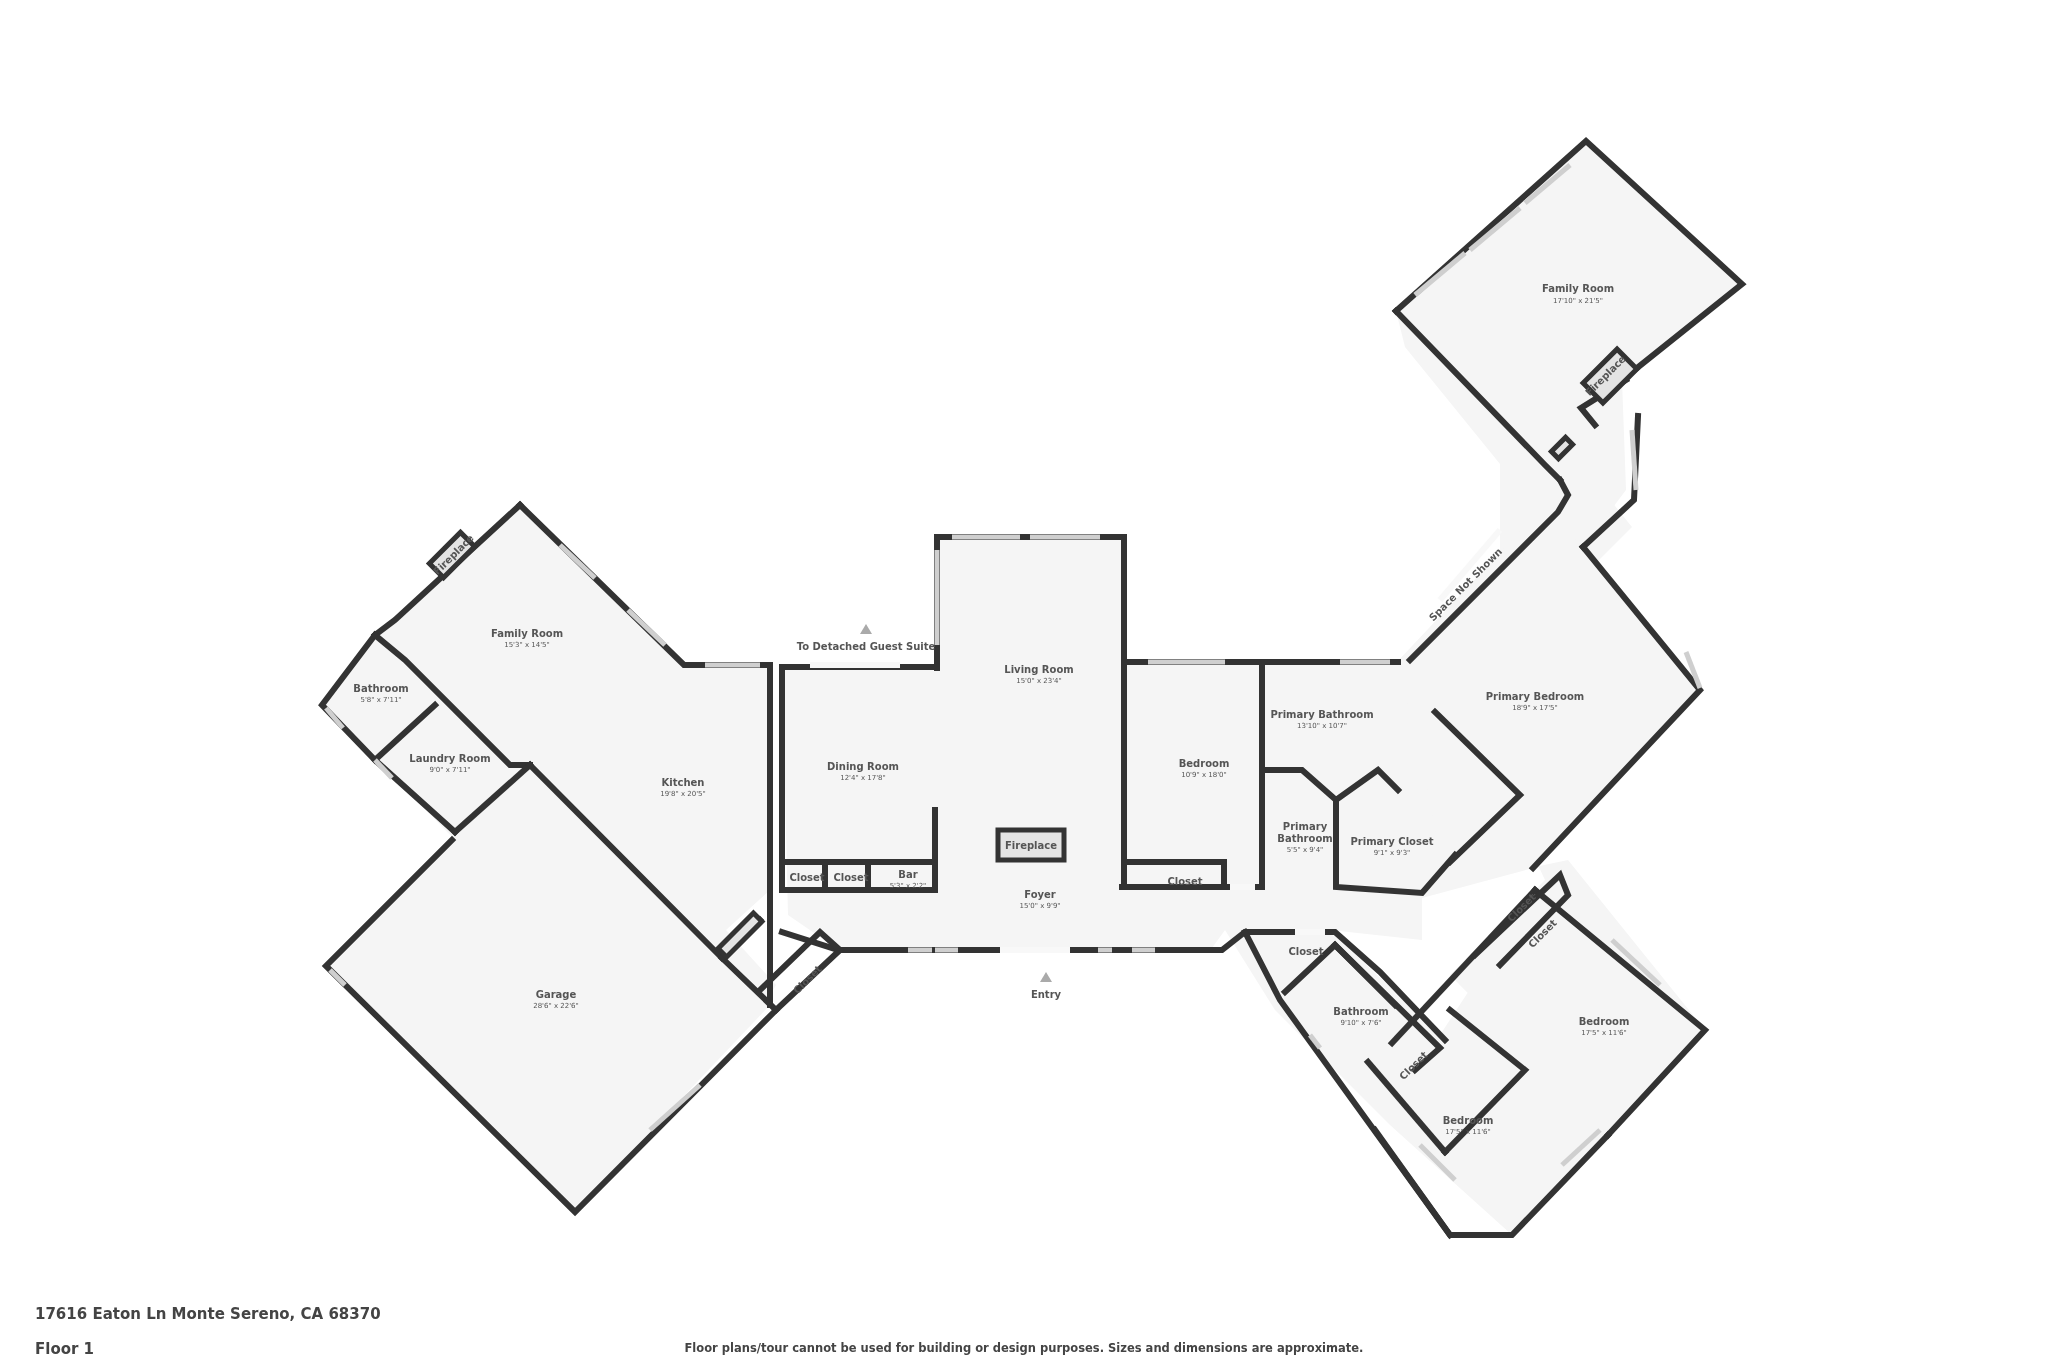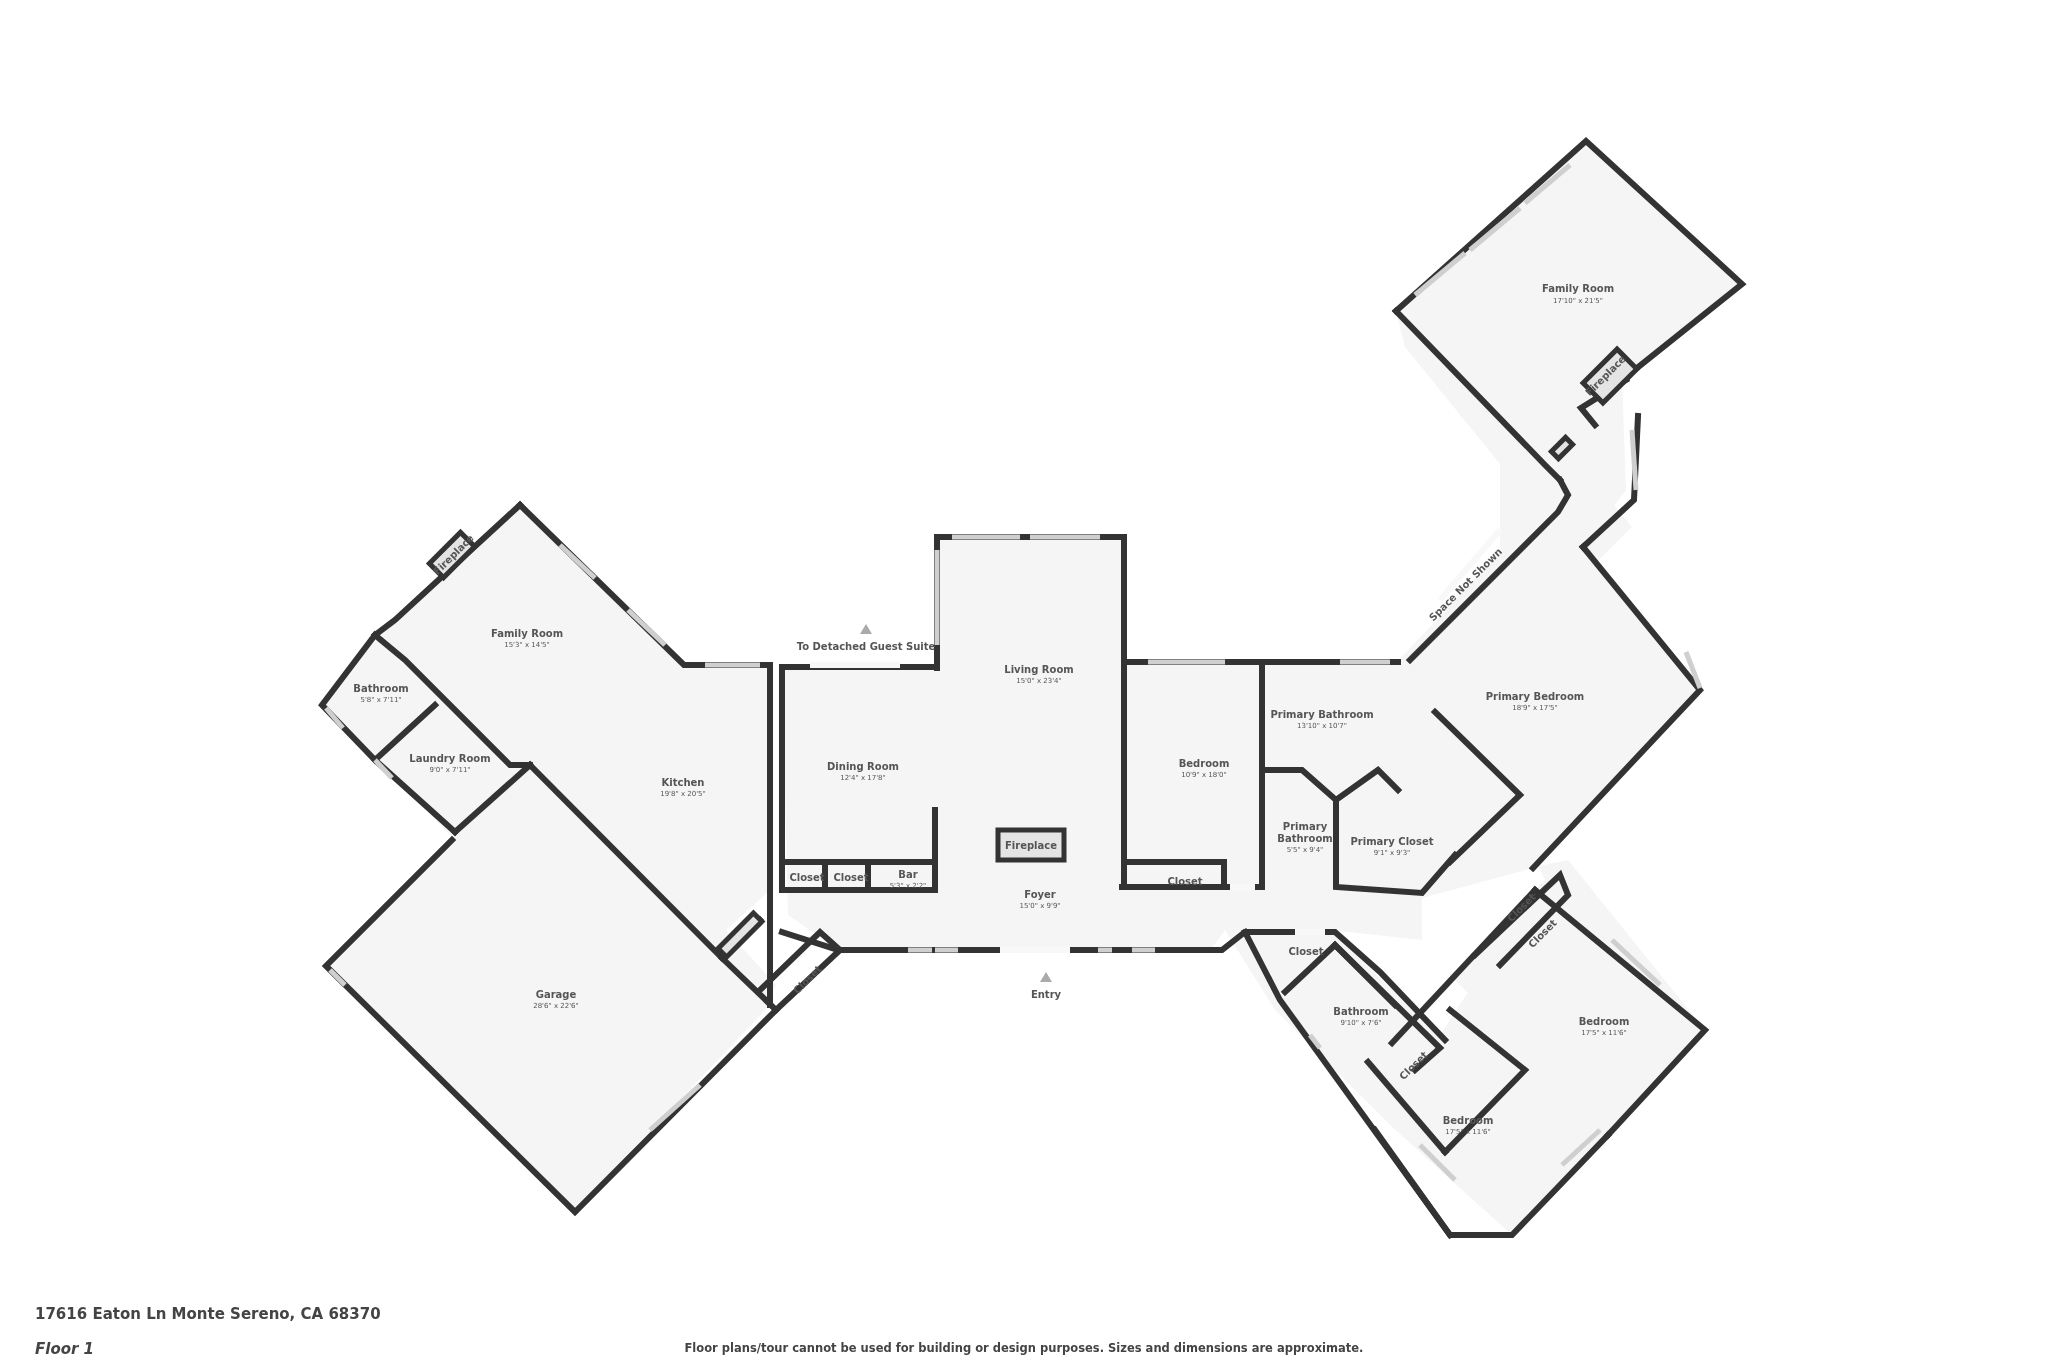--- a/index.html
+++ b/index.html
@@ -8,21 +8,21 @@
   .floor { fill:#f5f5f5; stroke:none; }
   .wall { fill:none; stroke:#333; stroke-width:6; stroke-linejoin:miter; stroke-linecap:square; }
   .win { stroke:#cfcfcf; stroke-width:5; fill:none; }
   .door { stroke:#f8f8f8; stroke-width:6; fill:none; }
   .fp { fill:#e4e4e4; stroke:#333; stroke-width:5; }
   .lbl { font-family:"DejaVu Sans", sans-serif; font-size:10px; font-weight:bold; fill:#555; text-anchor:middle; }
   .dim { font-family:"DejaVu Sans", sans-serif; font-size:7px; fill:#555; text-anchor:middle; }
   .note { font-family:"DejaVu Sans", sans-serif; font-size:10px; font-weight:bold; fill:#555; text-anchor:middle; }
   .tri { fill:#aaa; }
   .footer-addr { position:absolute; left:35px; top:1305px; font-size:15px; font-weight:bold; color:#444; }
-  .footer-floor { position:absolute; left:35px; top:1340px; font-size:15px; font-weight:bold; color:#444;font-style:italic; }
+  .footer-floor { position:absolute; left:35px; top:1340px; font-size:15px; font-weight:bold; color:#444; }
   .footer-disc { position:absolute; left:0; width:2048px; top:1341px; text-align:center; font-size:11.5px; font-weight:bold; color:#444; }
 </style>
 </head>
 <body>
 
 <svg class="plan" width="2048" height="1365" viewBox="0 0 2048 1365">
 
   <g>
 
     <polygon class="floor" points="1586,141 1742,284 1555,432 1632,527 1566,593 1500,564 1500,464 1405,347 1396,311"></polygon>

